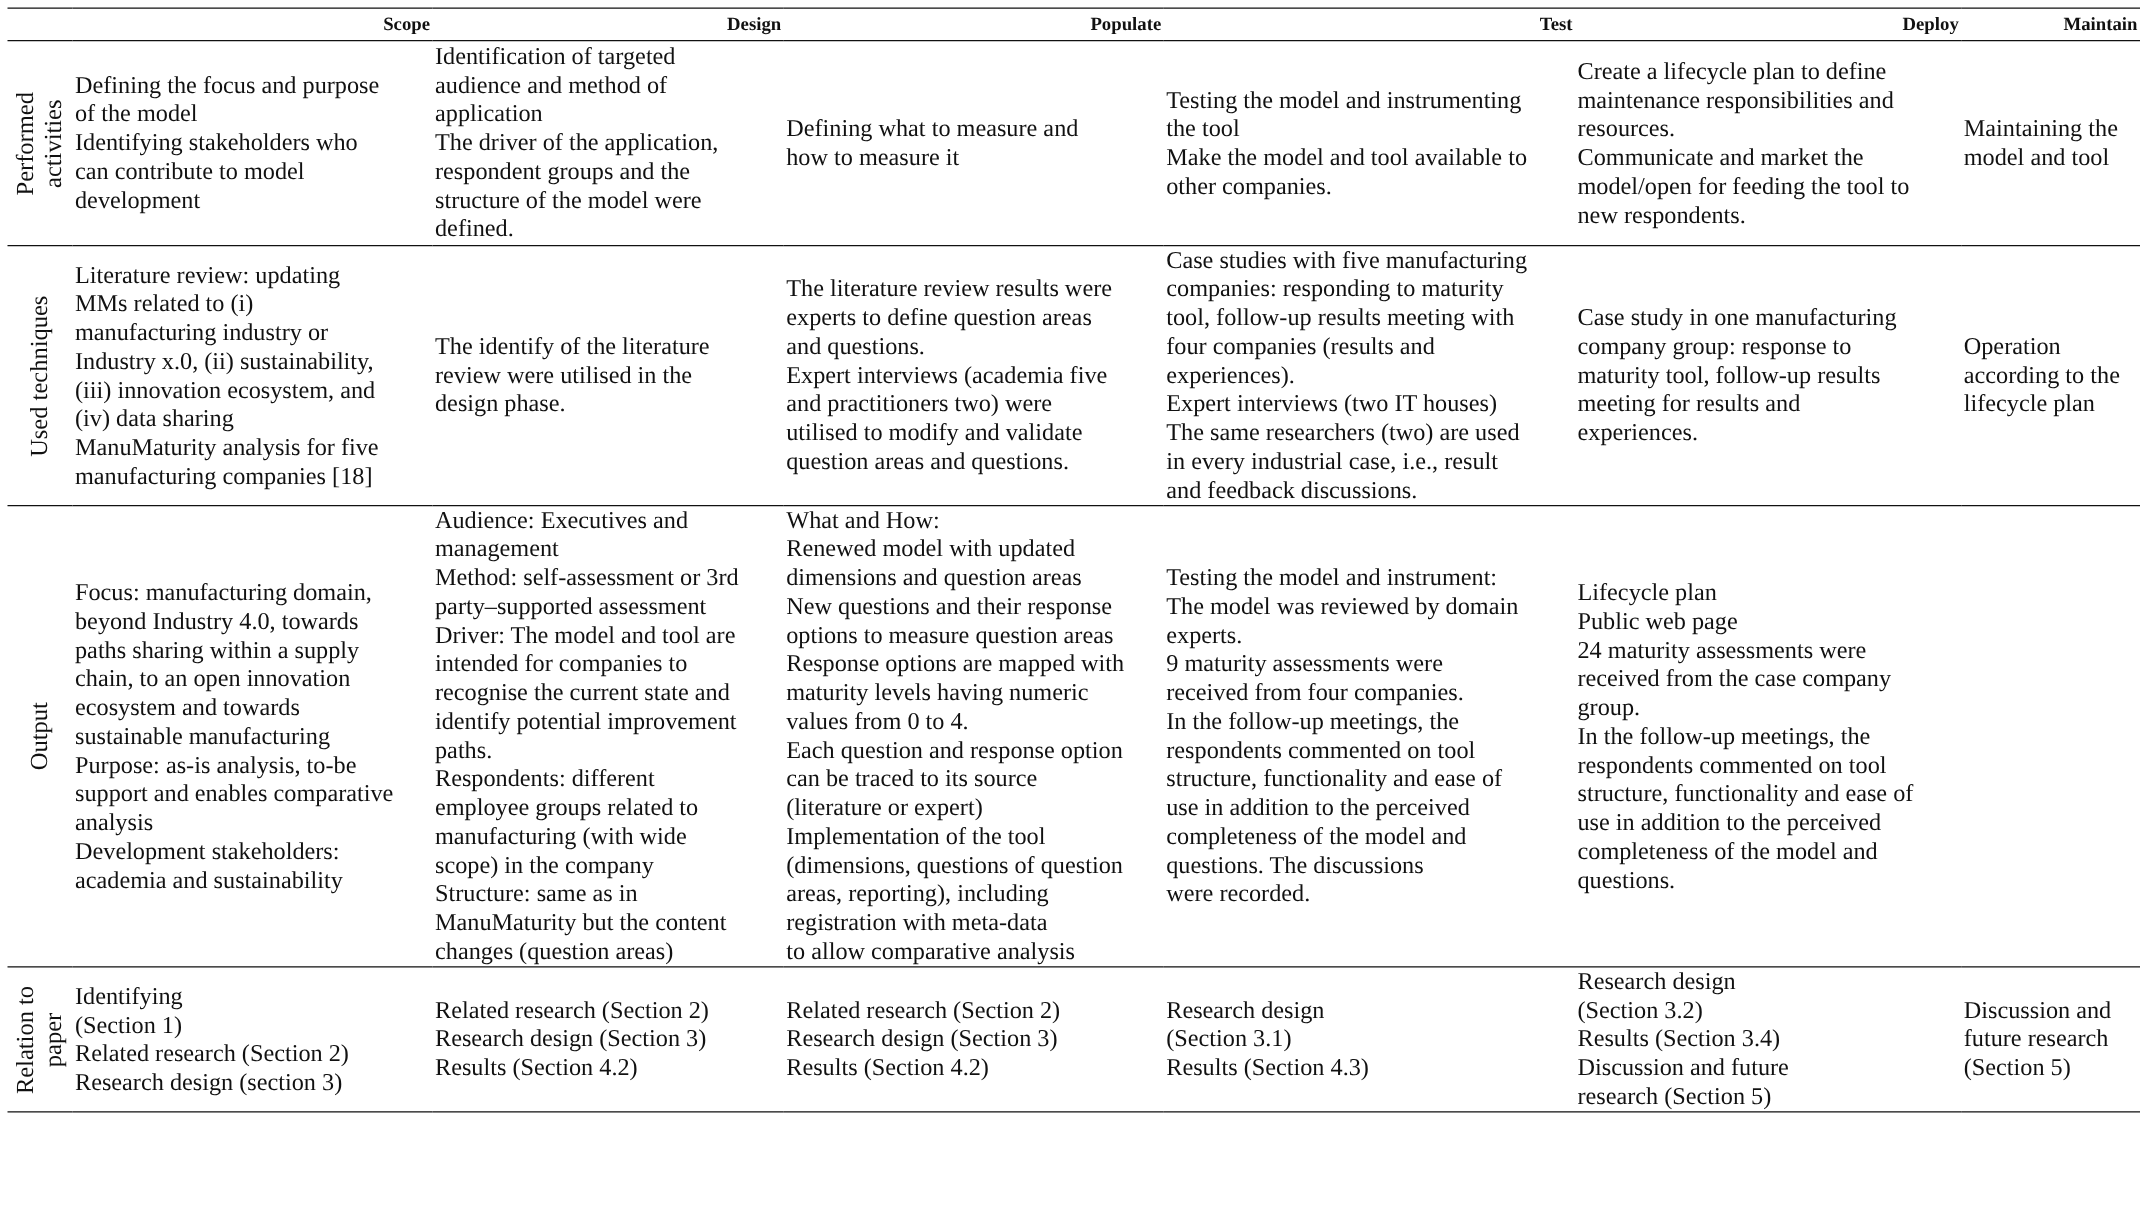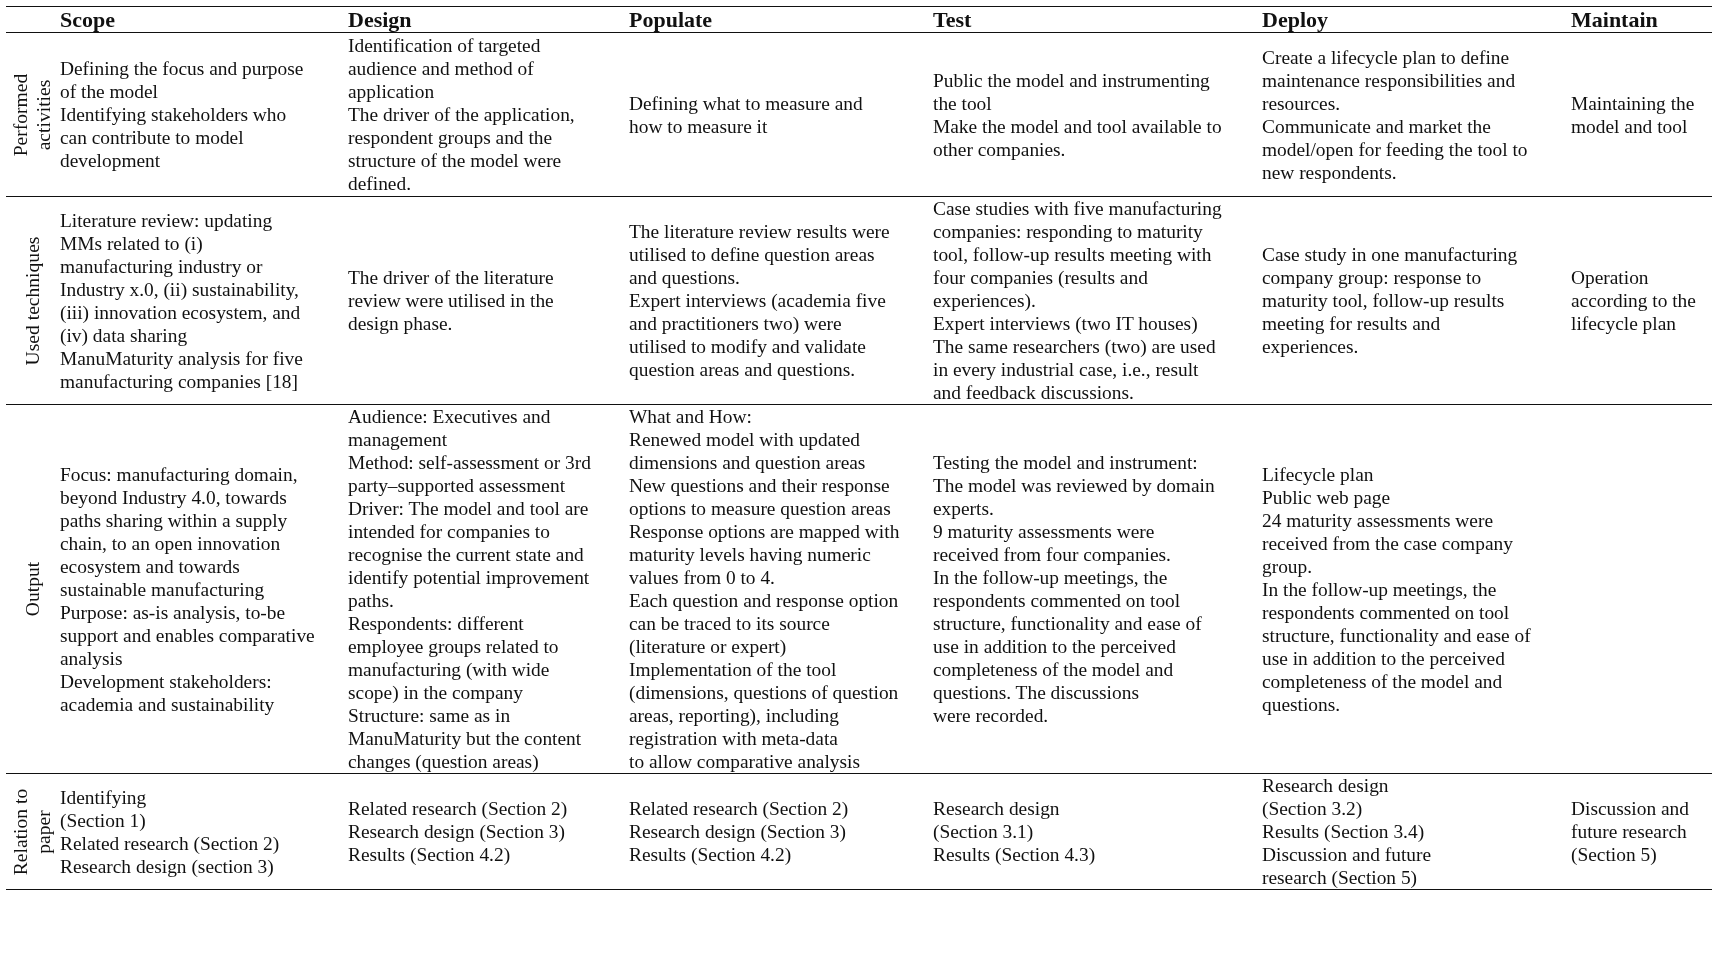--- a/index.html
+++ b/index.html
@@ -19,22 +19,22 @@
   table.lifecycle col.c-label { width: 52px; }
   table.lifecycle col.c-scope { width: 288px; }
   table.lifecycle col.c-design { width: 281px; }
   table.lifecycle col.c-populate { width: 304px; }
   table.lifecycle col.c-test { width: 329px; }
   table.lifecycle col.c-deploy { width: 309px; }
   table.lifecycle col.c-maintain { width: 143px; }
 
   thead tr { border-top: 1.5px solid #111; border-bottom: 1.5px solid #111; }
   th {
-    font-weight: bold; text-align: left; padding: 0 2px;
-    height: 25px; line-height: 24px; font-size: 22px;
+    font-weight: bold; text-align: right; padding: 0 2px;
+    height: 25px; line-height: 24px; font-size: 15px;
     white-space: nowrap;
   }
   tbody tr { border-bottom: 1.5px solid #111; }
   td {
     vertical-align: middle; padding: 0 0 0 2px;
     overflow: visible; white-space: nowrap;
   }
   td .line { display: block; }
   td.row-label {
     position: relative; padding: 0; text-align: center;
@@ -96,21 +96,21 @@
           <span class="line">The driver of the application,</span>
           <span class="line">respondent groups and the</span>
           <span class="line">structure of the model were</span>
           <span class="line">defined.</span>
         </td>
         <td>
           <span class="line">Defining what to measure and</span>
           <span class="line">how to measure it</span>
         </td>
         <td>
-          <span class="line">Public the model and instrumenting</span>
+          <span class="line">Testing the model and instrumenting</span>
           <span class="line">the tool</span>
           <span class="line">Make the model and tool available to</span>
           <span class="line">other companies.</span>
         </td>
         <td>
           <span class="line">Create a lifecycle plan to define</span>
           <span class="line">maintenance responsibilities and</span>
           <span class="line">resources.</span>
           <span class="line">Communicate and market the</span>
           <span class="line">model/open for feeding the tool to</span>
@@ -131,27 +131,27 @@
           <span class="line">Literature review: updating</span>
           <span class="line">MMs related to (i)</span>
           <span class="line">manufacturing industry or</span>
           <span class="line">Industry x.0, (ii) sustainability,</span>
           <span class="line">(iii) innovation ecosystem, and</span>
           <span class="line">(iv) data sharing</span>
           <span class="line">ManuMaturity analysis for five</span>
           <span class="line">manufacturing companies [18]</span>
         </td>
         <td>
-          <span class="line">The driver of the literature</span>
+          <span class="line">The identify of the literature</span>
           <span class="line">review were utilised in the</span>
           <span class="line">design phase.</span>
         </td>
         <td>
           <span class="line">The literature review results were</span>
-          <span class="line">utilised to define question areas</span>
+          <span class="line">experts to define question areas</span>
           <span class="line">and questions.</span>
           <span class="line">Expert interviews (academia five</span>
           <span class="line">and practitioners two) were</span>
           <span class="line">utilised to modify and validate</span>
           <span class="line">question areas and questions.</span>
         </td>
         <td>
           <span class="line">Case studies with five manufacturing</span>
           <span class="line">companies: responding to maturity</span>
           <span class="line">tool, follow-up results meeting with</span>

